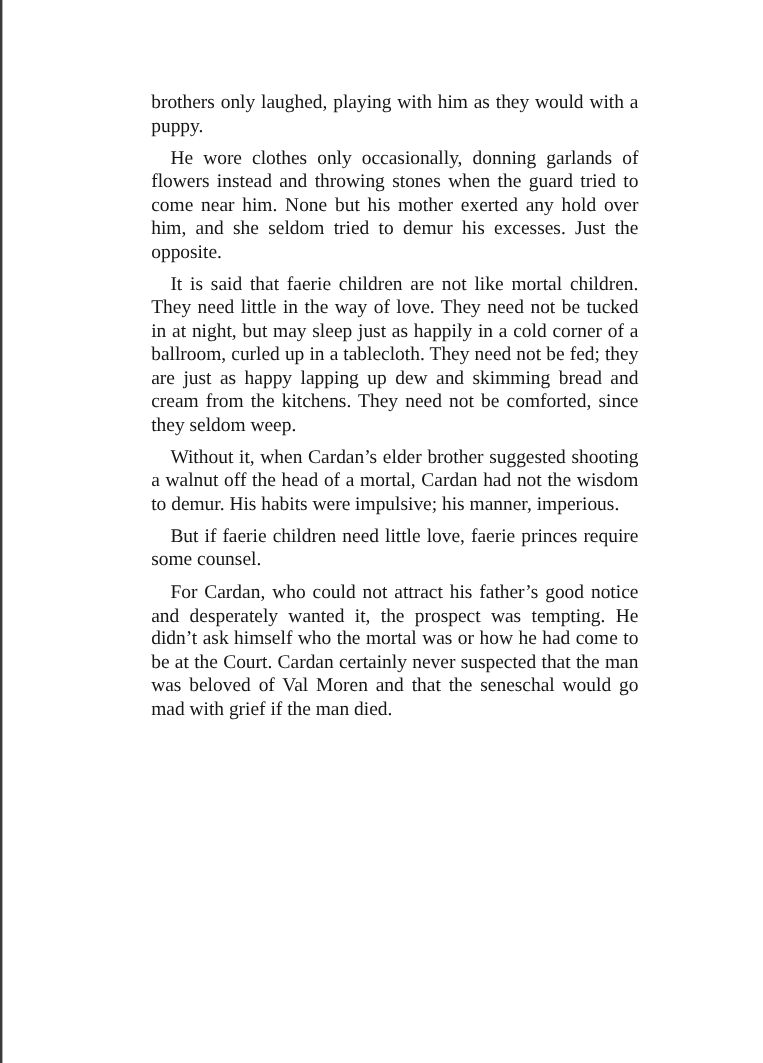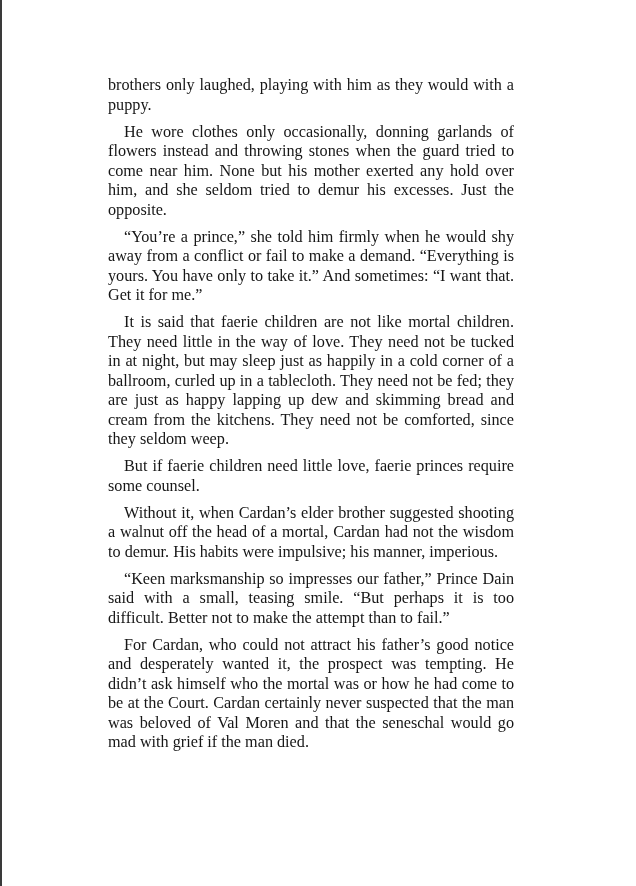--- a/index.html
+++ b/index.html
@@ -13,21 +13,21 @@
     .page {
       position: relative;
       width: 636px;
       height: 886px;
       background: #ffffff;
       box-sizing: border-box;
       border-left: 2px solid #3a3a3a;
     }
     .text-block {
       position: absolute;
-      left: 106px;
+      left: 124px;
       top: 76px;
       width: 406px;
       font-family: "Liberation Serif", "DejaVu Serif", serif;
       font-size: 16.2px;
       line-height: 19.5px;
       color: #161616;
     }
     .para {
       margin: 0 0 7.5px 0;
       text-align: justify;
@@ -37,20 +37,18 @@
       text-indent: 0;
     }
   </style>
 </head>
 <body>
 
 <div class="page">
   <div class="text-block">
     <p class="para no-indent">brothers only laughed, playing with him as they would with a puppy.</p>
     <p class="para">He wore clothes only occasionally, donning garlands of flowers instead and throwing stones when the guard tried to come near him. None but his mother exerted any hold over him, and she seldom tried to demur his excesses. Just the opposite.</p>
-    <p class="para">“You’re a prince,” she told him firmly when he would shy away from a conflict or fail to make a demand. “Everything is yours. You have only to take it.” And sometimes: “I want that. Get it for me.”</p>
     <p class="para">It is said that faerie children are not like mortal children. They need little in the way of love. They need not be tucked in at night, but may sleep just as happily in a cold corner of a ballroom, curled up in a tablecloth. They need not be fed; they are just as happy lapping up dew and skimming bread and cream from the kitchens. They need not be comforted, since they seldom weep.</p>
+    <p class="para">Without it, when Cardan’s elder brother suggested shooting a walnut off the head of a mortal, Cardan had not the wisdom to demur. His habits were impulsive; his manner, imperious.</p>
     <p class="para">But if faerie children need little love, faerie princes require some counsel.</p>
-    <p class="para">Without it, when Cardan’s elder brother suggested shooting a walnut off the head of a mortal, Cardan had not the wisdom to demur. His habits were impulsive; his manner, imperious.</p>
-    <p class="para">“Keen marksmanship so impresses our father,” Prince Dain said with a small, teasing smile. “But perhaps it is too difficult. Better not to make the attempt than to fail.”</p>
     <p class="para">For Cardan, who could not attract his father’s good notice and desperately wanted it, the prospect was tempting. He didn’t ask himself who the mortal was or how he had come to be at the Court. Cardan certainly never suspected that the man was beloved of Val Moren and that the seneschal would go mad with grief if the man died.</p>
   </div>
 </div>
 
 </body></html>

